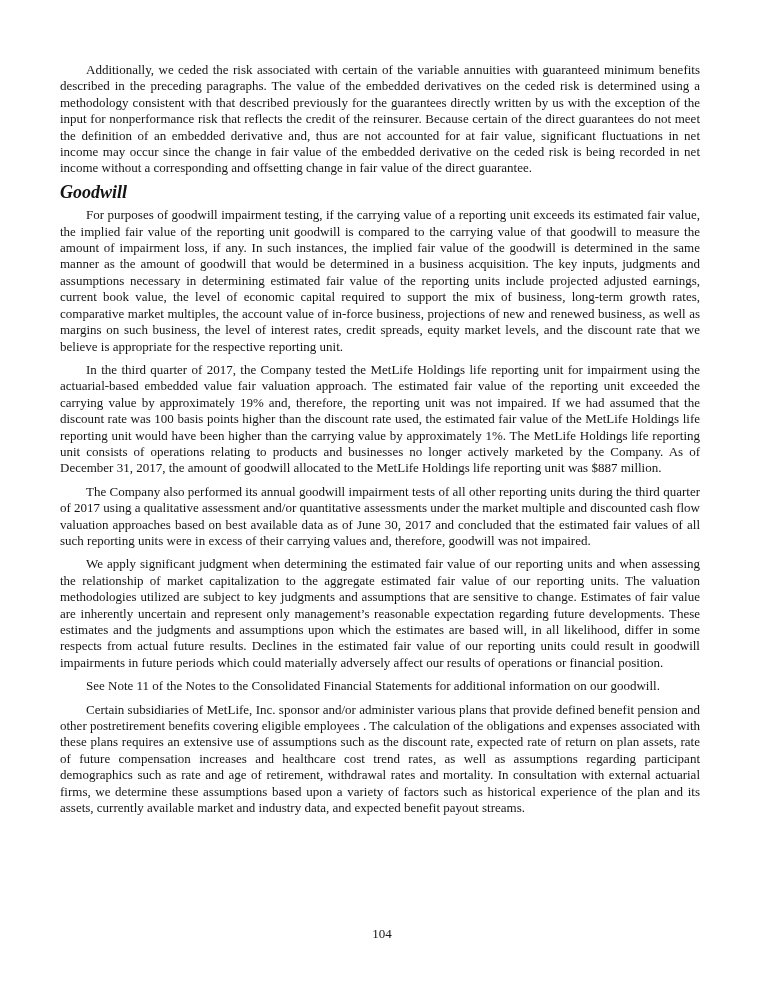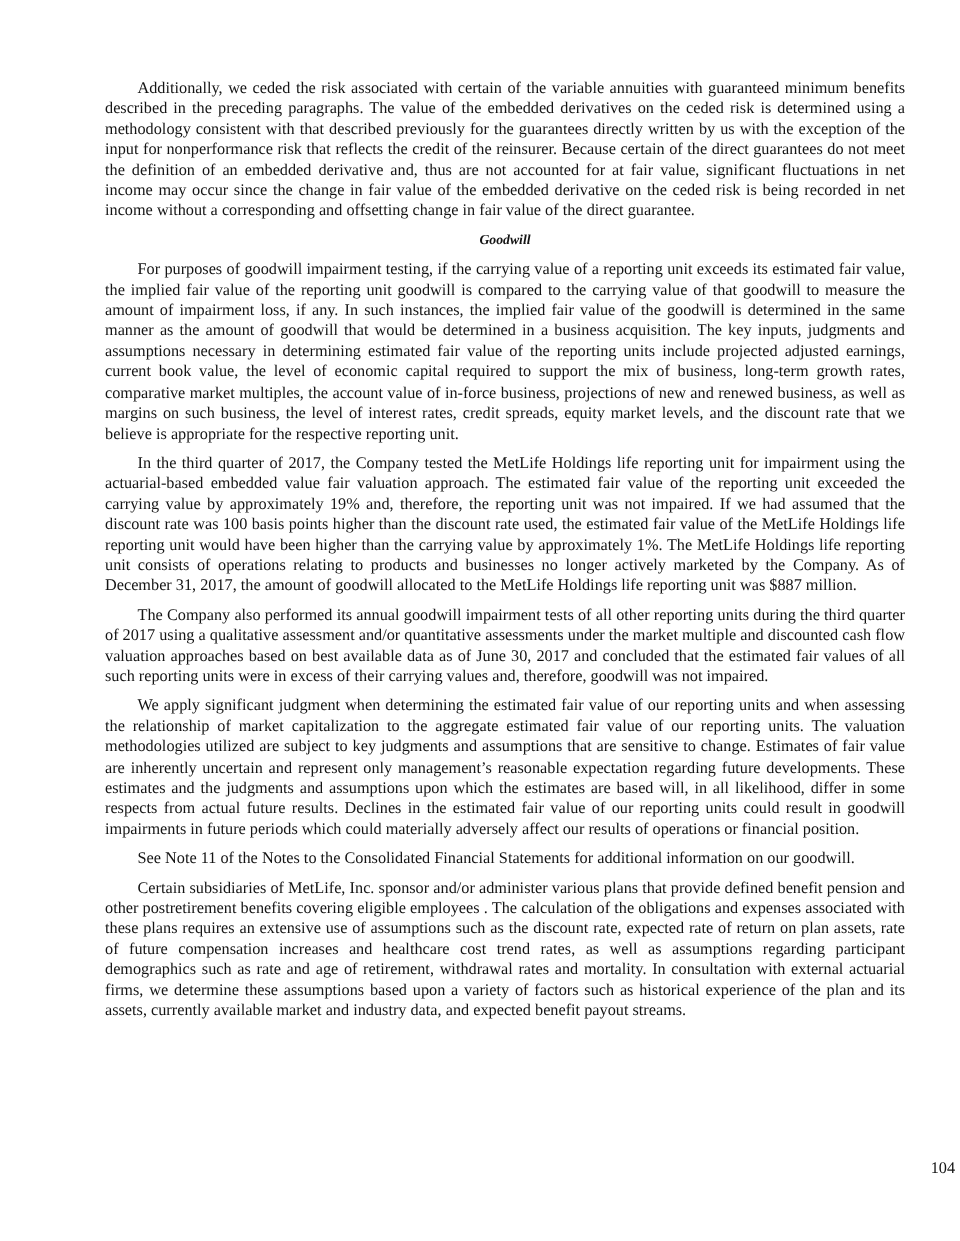--- a/index.html
+++ b/index.html
@@ -12,45 +12,45 @@
     width: 768px;
     height: 993px;
     background: #ffffff;
     overflow: hidden;
     font-family: "Liberation Serif", "DejaVu Serif", serif;
     color: #141414;
   }
   .content {
     position: absolute;
     top: 62px;
-    left: 84px;
+    left: 60px;
     width: 640px;
     font-size: 13px;
     line-height: 16.4px;
     text-align: justify;
   }
   .content p {
     margin: 0 0 7px 0;
     text-indent: 26px;
   }
   .content h3 {
     margin: 3px 0 7px 0;
-    font-size: 11px;
+    font-size: 18px;
     line-height: 16.4px;
     font-weight: bold;
     font-style: italic;
-    text-align: center;
+    text-align: left;
     text-indent: 0;
   }
   .footer {
     position: absolute;
     top: 926px;
     left: 0;
     width: 764px;
-    text-align: right;
+    text-align: center;
     font-size: 13px;
     line-height: 16px;
   }
 </style>
 </head>
 <body>
 
 <div class="page">
   <div class="content">
     <p>Additionally, we ceded the risk associated with certain of the variable annuities with guaranteed minimum benefits described in the preceding paragraphs. The value of the embedded derivatives on the ceded risk is determined using a methodology consistent with that described previously for the guarantees directly written by us with the exception of the input for nonperformance risk that reflects the credit of the reinsurer. Because certain of the direct guarantees do not meet the definition of an embedded derivative and, thus are not accounted for at fair value, significant fluctuations in net income may occur since the change in fair value of the embedded derivative on the ceded risk is being recorded in net income without a corresponding and offsetting change in fair value of the direct guarantee.</p>

